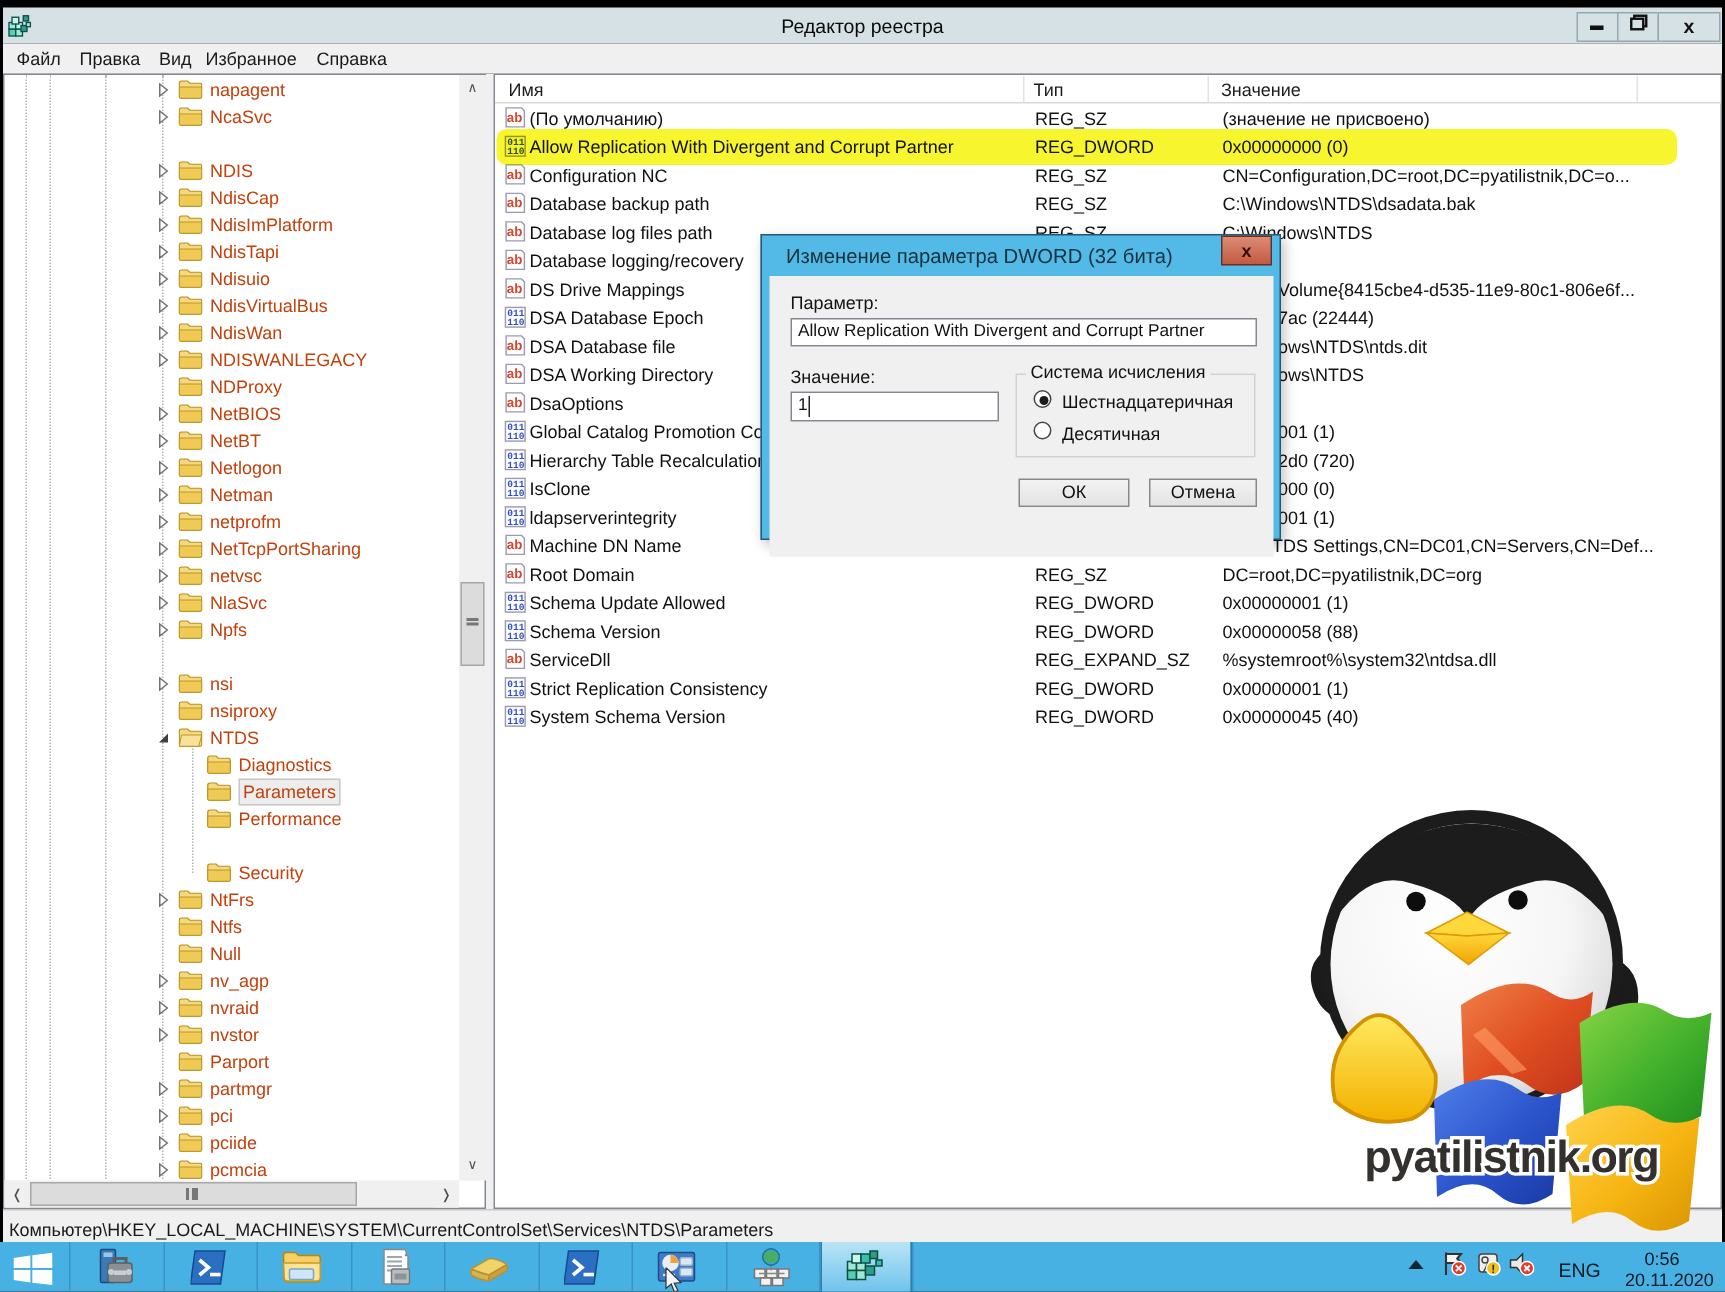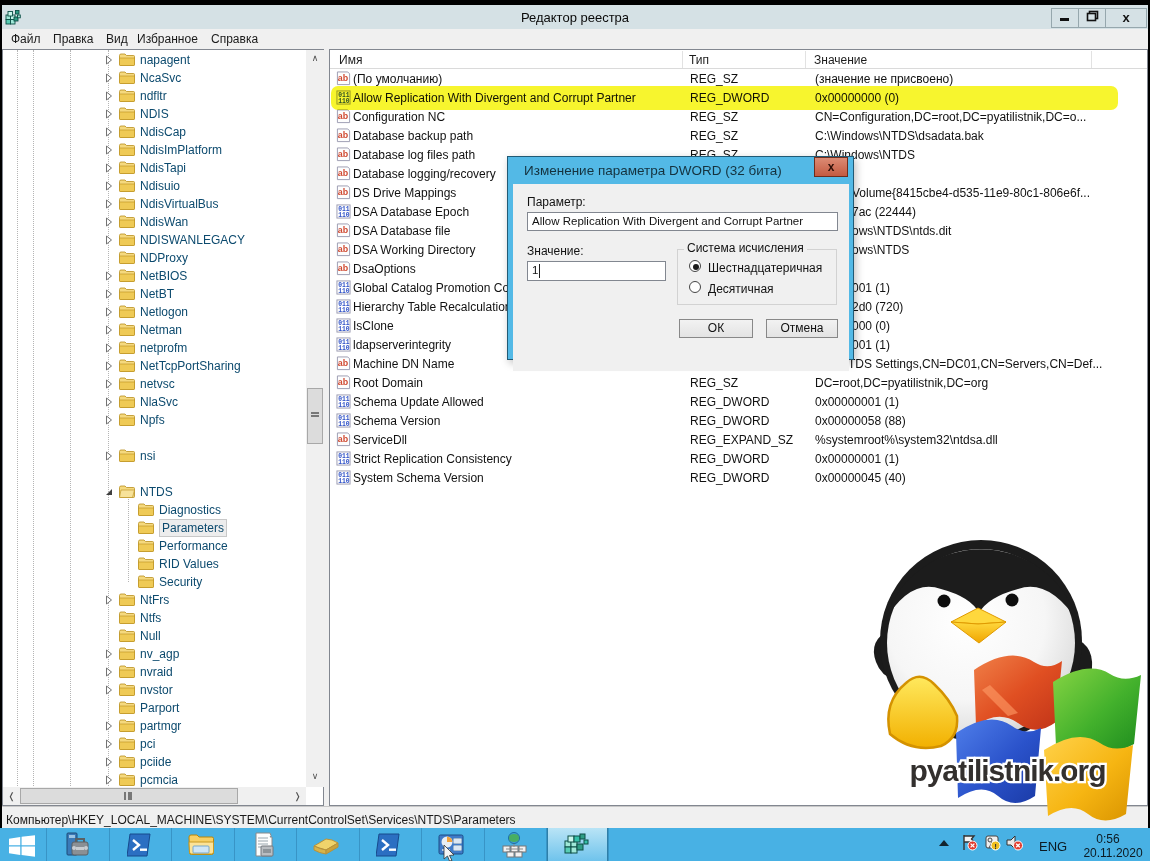--- a/index.html
+++ b/index.html
@@ -20,21 +20,21 @@
 
 #client{position:absolute;left:2px;top:46px;width:1146px;height:757px;background:#f0f0f0}
 #lpane{position:absolute;left:0;top:0;width:322px;height:757px;background:#fff;border:1px solid #828790}
 #rpane{position:absolute;left:327px;top:0;width:819px;height:757px;background:#fff;border:1px solid #828790}
 
 .guide{position:absolute;width:1px;border-left:1px dotted #b5b5b5}
 .trow{position:absolute;left:0;height:18px;width:300px}
 .arr{position:absolute;top:4px;width:10px;height:10px}
 .fw{position:absolute;top:2px}
 .fic{width:16px;height:13px;display:block}
-.tlab{position:absolute;top:2px;font-size:12px;color:#0c4a6e;white-space:pre}
+.tlab{position:absolute;top:2px;font-size:12px;color:#c2410c;white-space:pre}
 .sel{background:#ededed;border:1px solid #c8c8c8;margin-top:-2px;padding:1px 2px 1px 2px}
 
 .sb{position:absolute;background:#f0f0f0}
 .sbtn{position:absolute;background:#f0f0f0;color:#505050;text-align:center}
 .thumb{position:absolute;background:#dcdcdc;border:1px solid #a8a8a8}
 
 #lhead{position:absolute;left:0;top:0;width:817px;height:19px;background:#fff;
  border-bottom:1px solid #dadada;font-size:12px;color:#1c1c1c}
 .hsep{position:absolute;top:1px;height:17px;width:1px;background:#e2e2e2}
 .lrow{position:absolute;left:0;height:19px;width:1146px;font-size:12px;color:#111;white-space:pre}
@@ -133,32 +133,20 @@
               <path d="M2.5 1 L7.5 5 L2.5 9 Z" fill="#fff" stroke="#737373" stroke-width="1"></path>
             </svg>
             <span class="fw" style="left:116px">
               <svg class="fic" viewBox="0 0 16 13">
                 <path d="M0.5 2.5 q0-1.5 1.5-1.5 h4 l1.5 1.5 h7 q1 0 1 1 v8 q0 1-1 1 h-13 q-1 0-1-1 z" fill="#f5d97e" stroke="#b88e1d" stroke-width="0.8"></path>
                 <path d="M0.5 5 h15 v6.5 q0 1-1 1 h-13 q-1 0-1-1 z" fill="#efca56" stroke="#b88e1d" stroke-width="0.6"></path>
               </svg>
             </span>
             <span class="tlab" style="left:137px">NcaSvc</span>
           </div>
-<div class="trow" style="top:37px">
-            <svg class="arr" style="left:101px" viewBox="0 0 10 10">
-              <path d="M2.5 1 L7.5 5 L2.5 9 Z" fill="#fff" stroke="#737373" stroke-width="1"></path>
-            </svg>
-            <span class="fw" style="left:116px">
-              <svg class="fic" viewBox="0 0 16 13">
-                <path d="M0.5 2.5 q0-1.5 1.5-1.5 h4 l1.5 1.5 h7 q1 0 1 1 v8 q0 1-1 1 h-13 q-1 0-1-1 z" fill="#f5d97e" stroke="#b88e1d" stroke-width="0.8"></path>
-                <path d="M0.5 5 h15 v6.5 q0 1-1 1 h-13 q-1 0-1-1 z" fill="#efca56" stroke="#b88e1d" stroke-width="0.6"></path>
-              </svg>
-            </span>
-            <span class="tlab" style="left:137px">ndfltr</span>
-          </div>
 <div class="trow" style="top:55px">
             <svg class="arr" style="left:101px" viewBox="0 0 10 10">
               <path d="M2.5 1 L7.5 5 L2.5 9 Z" fill="#fff" stroke="#737373" stroke-width="1"></path>
             </svg>
             <span class="fw" style="left:116px">
               <svg class="fic" viewBox="0 0 16 13">
                 <path d="M0.5 2.5 q0-1.5 1.5-1.5 h4 l1.5 1.5 h7 q1 0 1 1 v8 q0 1-1 1 h-13 q-1 0-1-1 z" fill="#f5d97e" stroke="#b88e1d" stroke-width="0.8"></path>
                 <path d="M0.5 5 h15 v6.5 q0 1-1 1 h-13 q-1 0-1-1 z" fill="#efca56" stroke="#b88e1d" stroke-width="0.6"></path>
               </svg>
             </span>
@@ -369,20 +357,29 @@
             <svg class="arr" style="left:101px" viewBox="0 0 10 10">
               <path d="M2.5 1 L7.5 5 L2.5 9 Z" fill="#fff" stroke="#737373" stroke-width="1"></path>
             </svg>
             <span class="fw" style="left:116px">
               <svg class="fic" viewBox="0 0 16 13">
                 <path d="M0.5 2.5 q0-1.5 1.5-1.5 h4 l1.5 1.5 h7 q1 0 1 1 v8 q0 1-1 1 h-13 q-1 0-1-1 z" fill="#f5d97e" stroke="#b88e1d" stroke-width="0.8"></path>
                 <path d="M0.5 5 h15 v6.5 q0 1-1 1 h-13 q-1 0-1-1 z" fill="#efca56" stroke="#b88e1d" stroke-width="0.6"></path>
               </svg>
             </span>
             <span class="tlab" style="left:137px">nsi</span>
+          </div>
+<div class="trow" style="top:415px">
+            <span class="fw" style="left:116px">
+              <svg class="fic" viewBox="0 0 16 13">
+                <path d="M0.5 2.5 q0-1.5 1.5-1.5 h4 l1.5 1.5 h7 q1 0 1 1 v8 q0 1-1 1 h-13 q-1 0-1-1 z" fill="#f5d97e" stroke="#b88e1d" stroke-width="0.8"></path>
+                <path d="M0.5 5 h15 v6.5 q0 1-1 1 h-13 q-1 0-1-1 z" fill="#efca56" stroke="#b88e1d" stroke-width="0.6"></path>
+              </svg>
+            </span>
+            <span class="tlab" style="left:137px">nsiproxy</span>
           </div>
 <div class="trow" style="top:433px">
             <svg class="arr" style="left:101px" viewBox="0 0 10 10">
               <path d="M8 2 V8 H2 Z" fill="#404040"></path>
             </svg>
             <span class="fw" style="left:116px">
               <svg class="fic" viewBox="0 0 16 13">
                 <path d="M0.5 2.5 q0-1.5 1.5-1.5 h4 l1.5 1.5 h7 q1 0 1 1 v8 q0 1-1 1 h-13 q-1 0-1-1 z" fill="#f5d97e" stroke="#b88e1d" stroke-width="0.8"></path>
                 <path d="M2 5 h13.5 l-2 7.5 h-13 z" fill="#f7e29a" stroke="#b88e1d" stroke-width="0.6"></path>
               </svg>
@@ -408,29 +405,20 @@
             <span class="tlab sel" style="left:156px">Parameters</span>
           </div>
 <div class="trow" style="top:487px">
             <span class="fw" style="left:135px">
               <svg class="fic" viewBox="0 0 16 13">
                 <path d="M0.5 2.5 q0-1.5 1.5-1.5 h4 l1.5 1.5 h7 q1 0 1 1 v8 q0 1-1 1 h-13 q-1 0-1-1 z" fill="#f5d97e" stroke="#b88e1d" stroke-width="0.8"></path>
                 <path d="M0.5 5 h15 v6.5 q0 1-1 1 h-13 q-1 0-1-1 z" fill="#efca56" stroke="#b88e1d" stroke-width="0.6"></path>
               </svg>
             </span>
             <span class="tlab" style="left:156px">Performance</span>
-          </div>
-<div class="trow" style="top:505px">
-            <span class="fw" style="left:135px">
-              <svg class="fic" viewBox="0 0 16 13">
-                <path d="M0.5 2.5 q0-1.5 1.5-1.5 h4 l1.5 1.5 h7 q1 0 1 1 v8 q0 1-1 1 h-13 q-1 0-1-1 z" fill="#f5d97e" stroke="#b88e1d" stroke-width="0.8"></path>
-                <path d="M0.5 5 h15 v6.5 q0 1-1 1 h-13 q-1 0-1-1 z" fill="#efca56" stroke="#b88e1d" stroke-width="0.6"></path>
-              </svg>
-            </span>
-            <span class="tlab" style="left:156px">RID Values</span>
           </div>
 <div class="trow" style="top:523px">
             <span class="fw" style="left:135px">
               <svg class="fic" viewBox="0 0 16 13">
                 <path d="M0.5 2.5 q0-1.5 1.5-1.5 h4 l1.5 1.5 h7 q1 0 1 1 v8 q0 1-1 1 h-13 q-1 0-1-1 z" fill="#f5d97e" stroke="#b88e1d" stroke-width="0.8"></path>
                 <path d="M0.5 5 h15 v6.5 q0 1-1 1 h-13 q-1 0-1-1 z" fill="#efca56" stroke="#b88e1d" stroke-width="0.6"></path>
               </svg>
             </span>
             <span class="tlab" style="left:156px">Security</span>
           </div>

